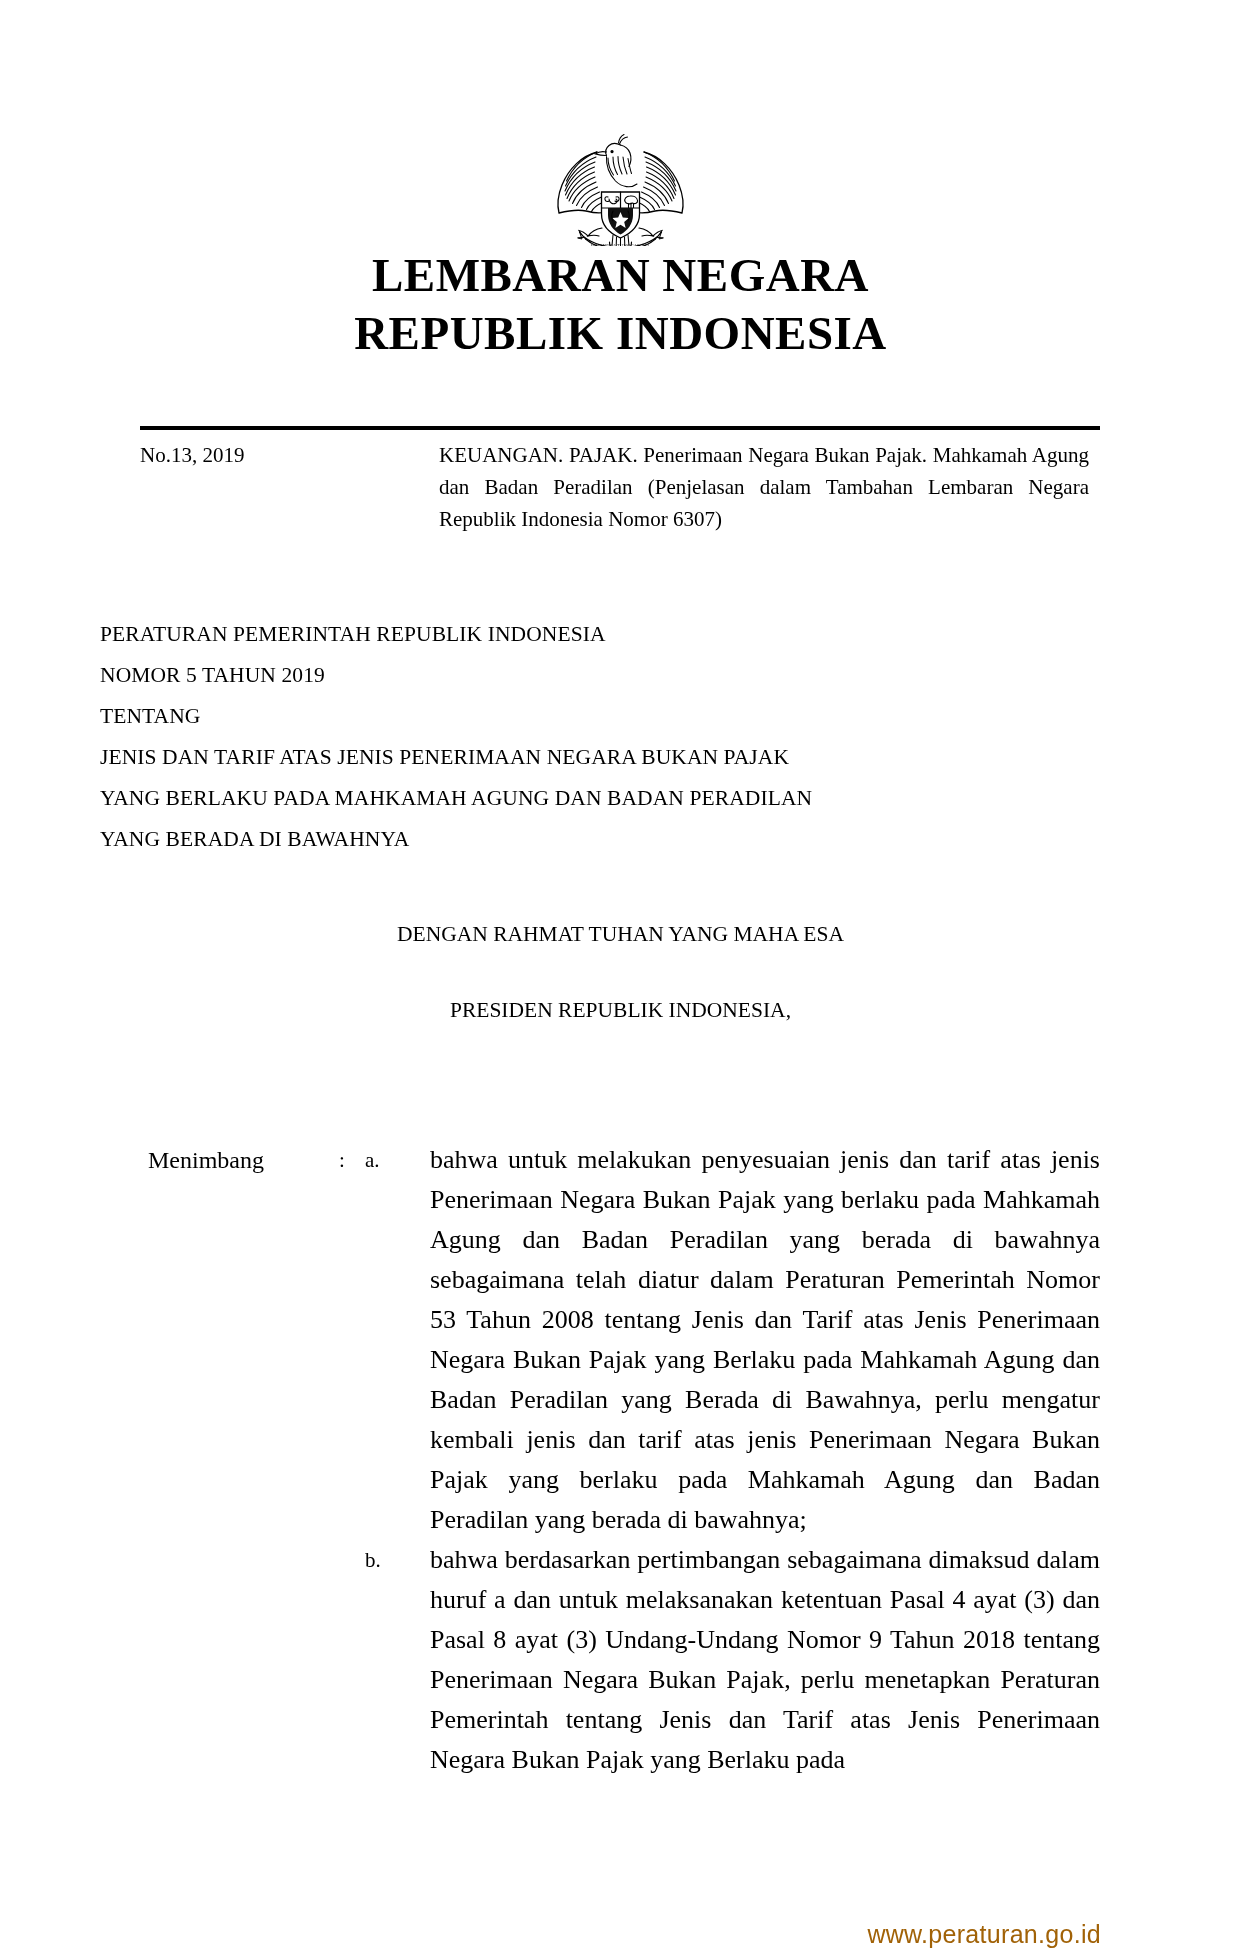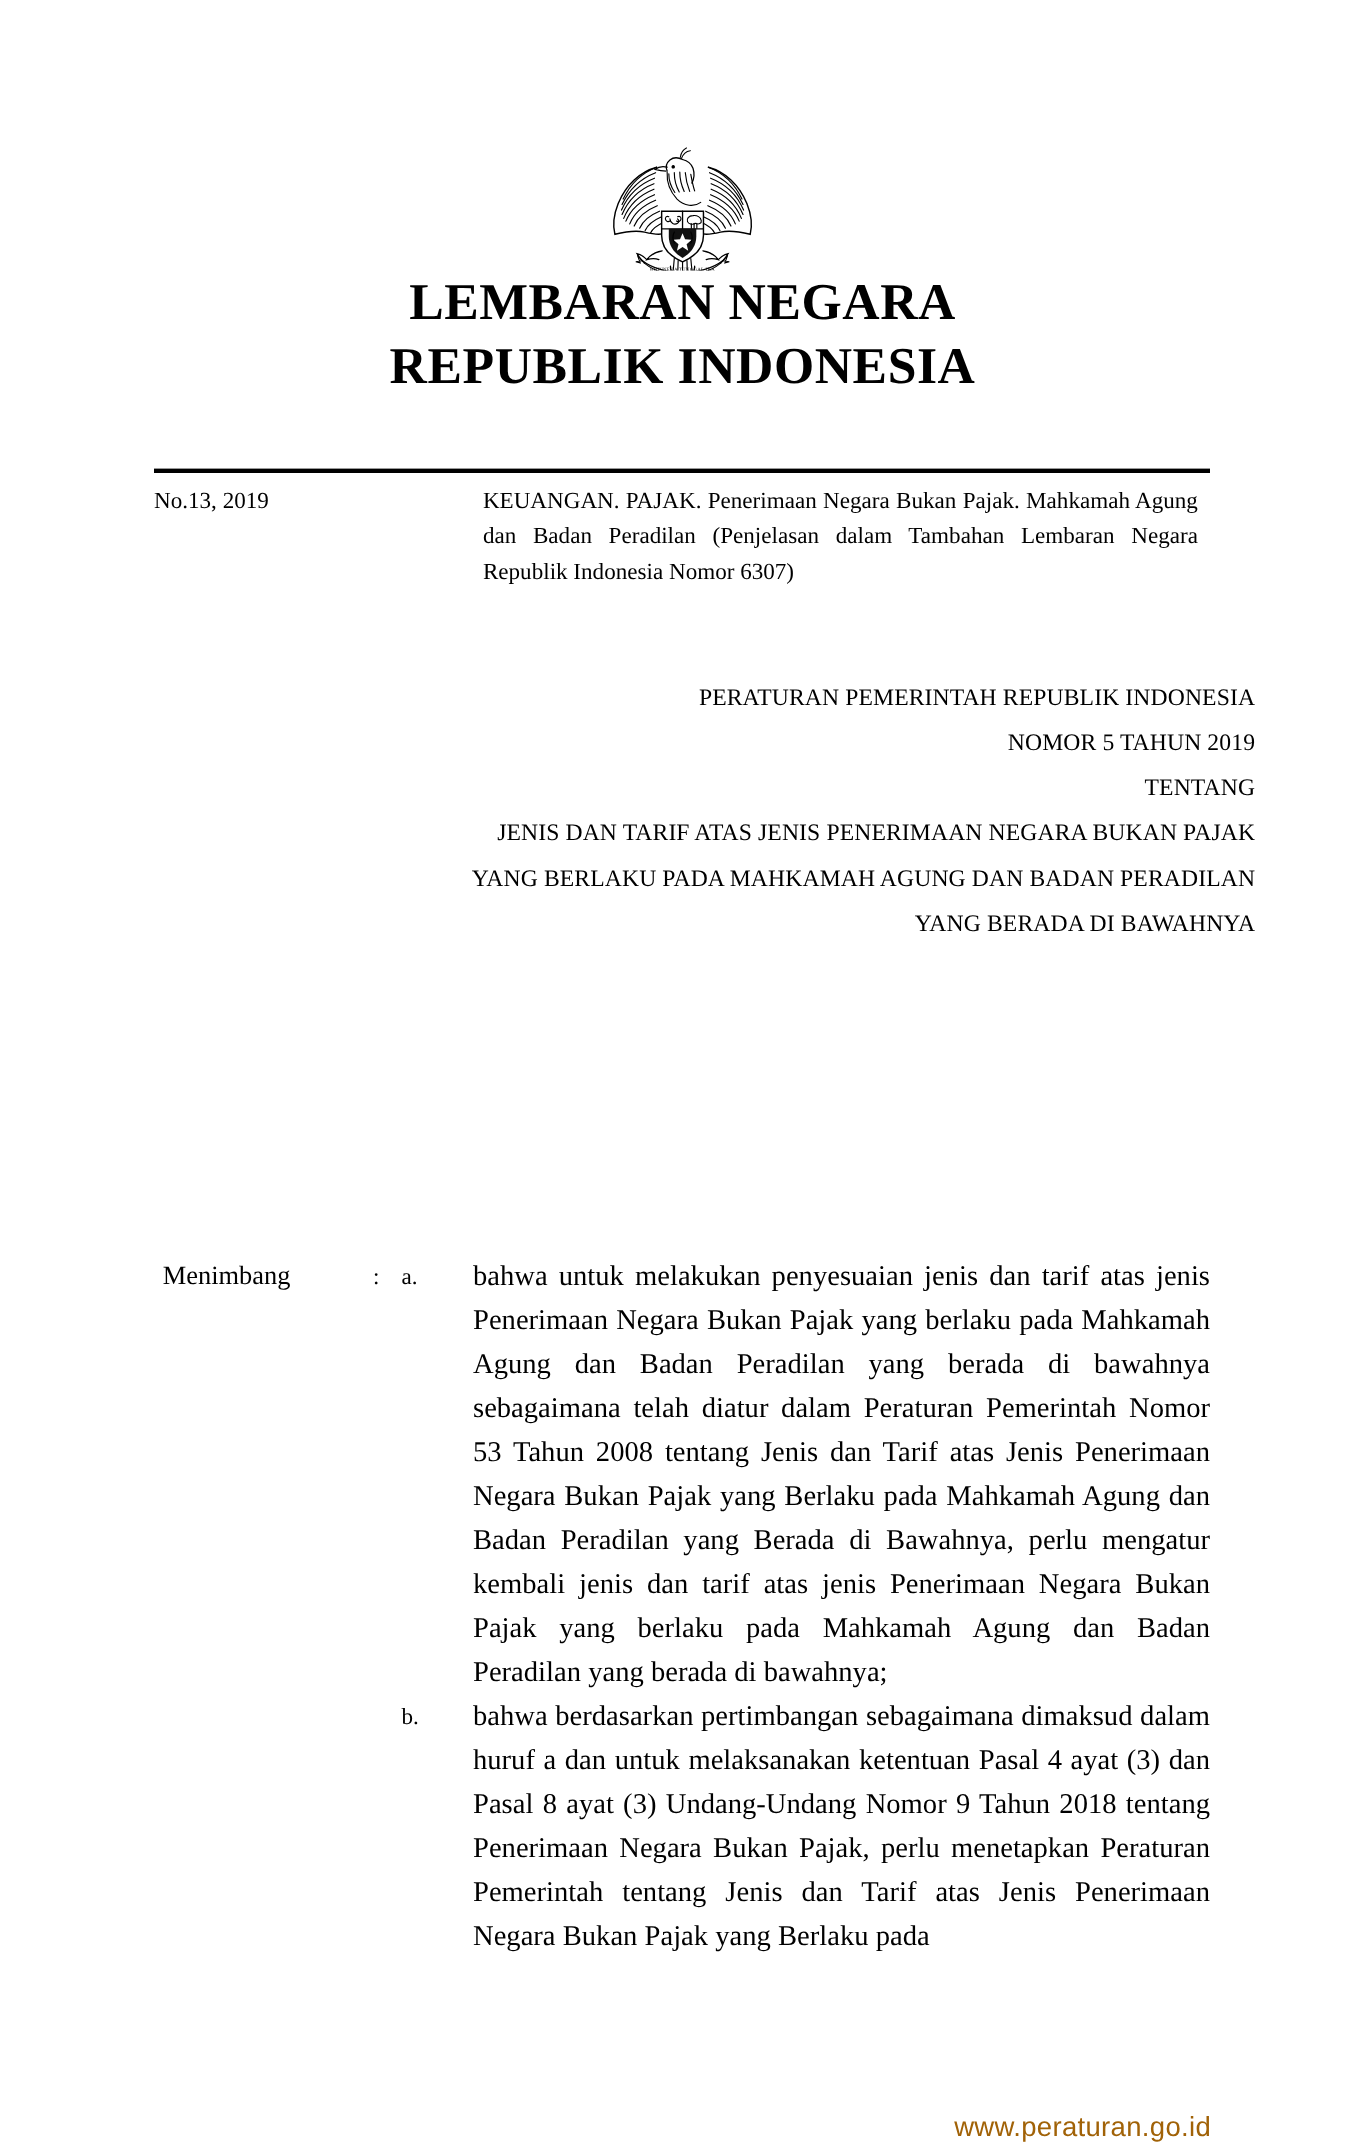--- a/index.html
+++ b/index.html
@@ -92,21 +92,21 @@
     text-align-last: left;
     hyphens: none;
   }
 
   
   .title-block {
     position: absolute;
     top: 566px;
     left: 100px;
     width: 1041px;
-    text-align: right;
+    text-align: left;
   }
   .title-line {
     font-size: 21.5px;
     line-height: 41px;
     letter-spacing: 0.1px;
     white-space: nowrap;
   }
 
   .invocation-block {
     position: absolute;
@@ -301,20 +301,24 @@
 
   <div class="title-block">
     <div class="title-line">PERATURAN PEMERINTAH REPUBLIK INDONESIA</div>
     <div class="title-line">NOMOR 5 TAHUN 2019</div>
     <div class="title-line">TENTANG</div>
     <div class="title-line">JENIS DAN TARIF ATAS JENIS PENERIMAAN NEGARA BUKAN PAJAK</div>
     <div class="title-line">YANG BERLAKU PADA MAHKAMAH AGUNG DAN BADAN PERADILAN</div>
     <div class="title-line">YANG BERADA DI BAWAHNYA</div>
   </div>
 
+  <div class="invocation-block">
+    <div class="invocation-line">DENGAN RAHMAT TUHAN YANG MAHA ESA</div>
+    <div class="invocation-line spaced">PRESIDEN REPUBLIK INDONESIA,</div>
+  </div>
 
   <div class="considerations">
     <div class="cons-label">Menimbang</div>
     <div class="cons-colon">:</div>
     <div class="cons-items">
       <div class="cons-item">
         <span class="cons-marker">a.</span>
         <div class="cons-text">bahwa untuk melakukan penyesuaian jenis dan tarif atas jenis Penerimaan Negara Bukan Pajak yang berlaku pada Mahkamah Agung dan Badan Peradilan yang berada di bawahnya sebagaimana telah diatur dalam Peraturan Pemerintah Nomor 53 Tahun 2008 tentang Jenis dan Tarif atas Jenis Penerimaan Negara Bukan Pajak yang Berlaku pada Mahkamah Agung dan Badan Peradilan yang Berada di Bawahnya, perlu mengatur kembali jenis dan tarif atas jenis Penerimaan Negara Bukan Pajak yang berlaku pada Mahkamah Agung dan Badan Peradilan yang berada di bawahnya;</div>
       </div>
       <div class="cons-item">

